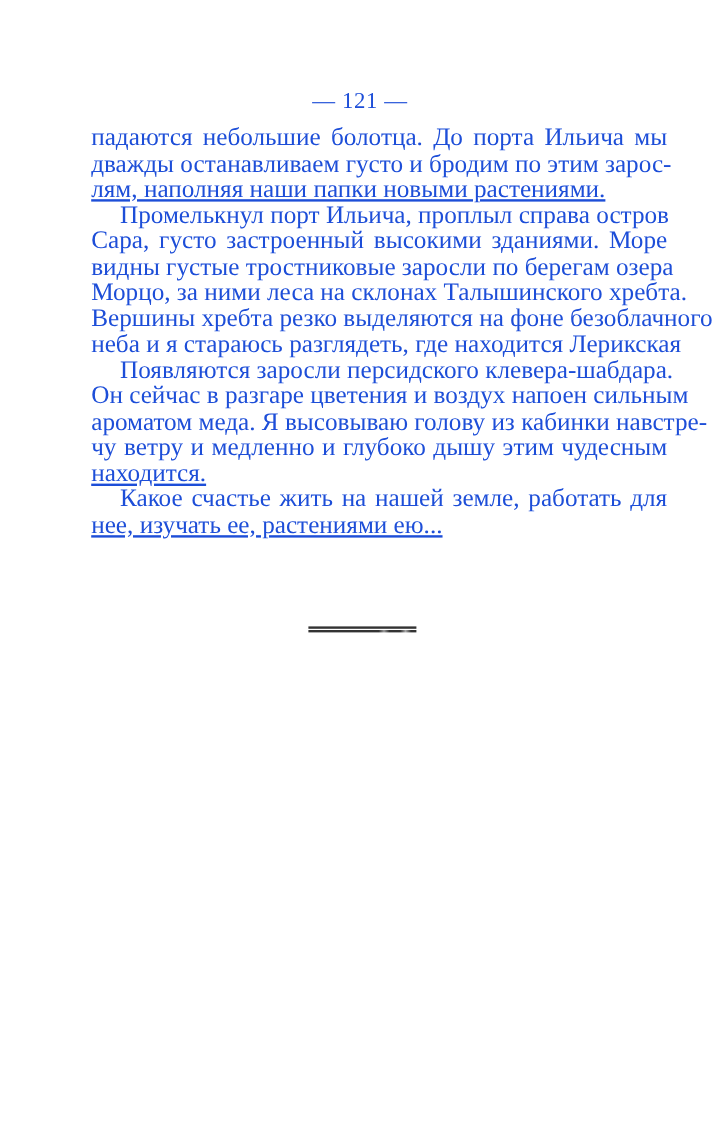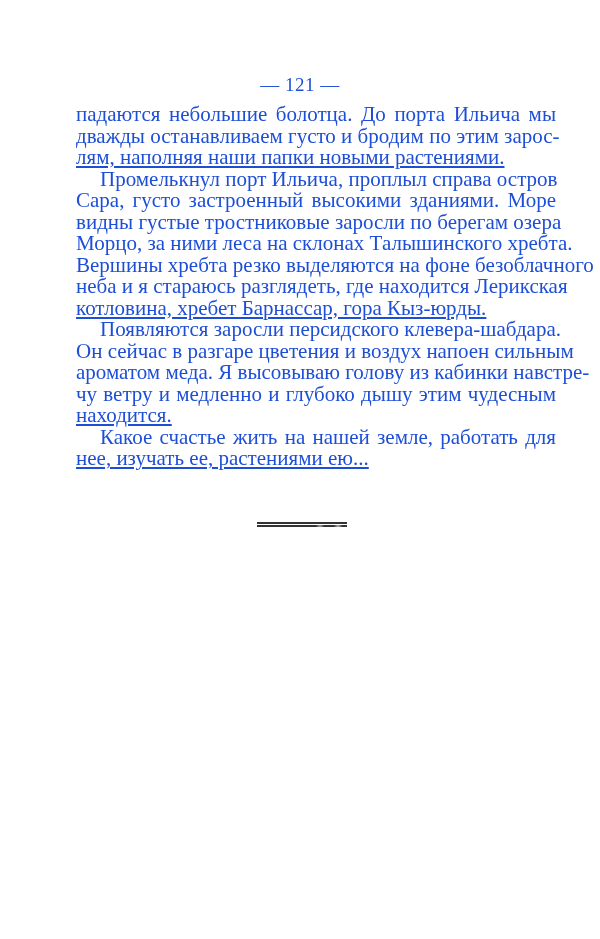--- a/index.html
+++ b/index.html
@@ -44,21 +44,20 @@
       <span class="line">дважды останавливаем густо и бродим по этим зарос-</span>
       <span class="line last">лям, наполняя наши папки новыми растениями.</span>
     </div>
     <div>
       <span class="line indent">Промелькнул порт Ильича, проплыл справа остров</span>
       <span class="line">Сара, густо застроенный высокими зданиями. Море</span>
       <span class="line">видны густые тростниковые заросли по берегам озера</span>
       <span class="line">Морцо, за ними леса на склонах Талышинского хребта.</span>
       <span class="line">Вершины хребта резко выделяются на фоне безоблачного</span>
       <span class="line">неба и я стараюсь разглядеть, где находится Лерикская</span>
-      <span class="line last">котловина, хребет Барнассар, гора Кыз-юрды.</span>
     </div>
     <div>
       <span class="line indent">Появляются заросли персидского клевера-шабдара.</span>
       <span class="line">Он сейчас в разгаре цветения и воздух напоен сильным</span>
       <span class="line">ароматом меда. Я высовываю голову из кабинки навстре-</span>
       <span class="line">чу ветру и медленно и глубоко дышу этим чудесным</span>
       <span class="line last">находится.</span>
     </div>
     <div>
       <span class="line indent">Какое счастье жить на нашей земле, работать для</span>

